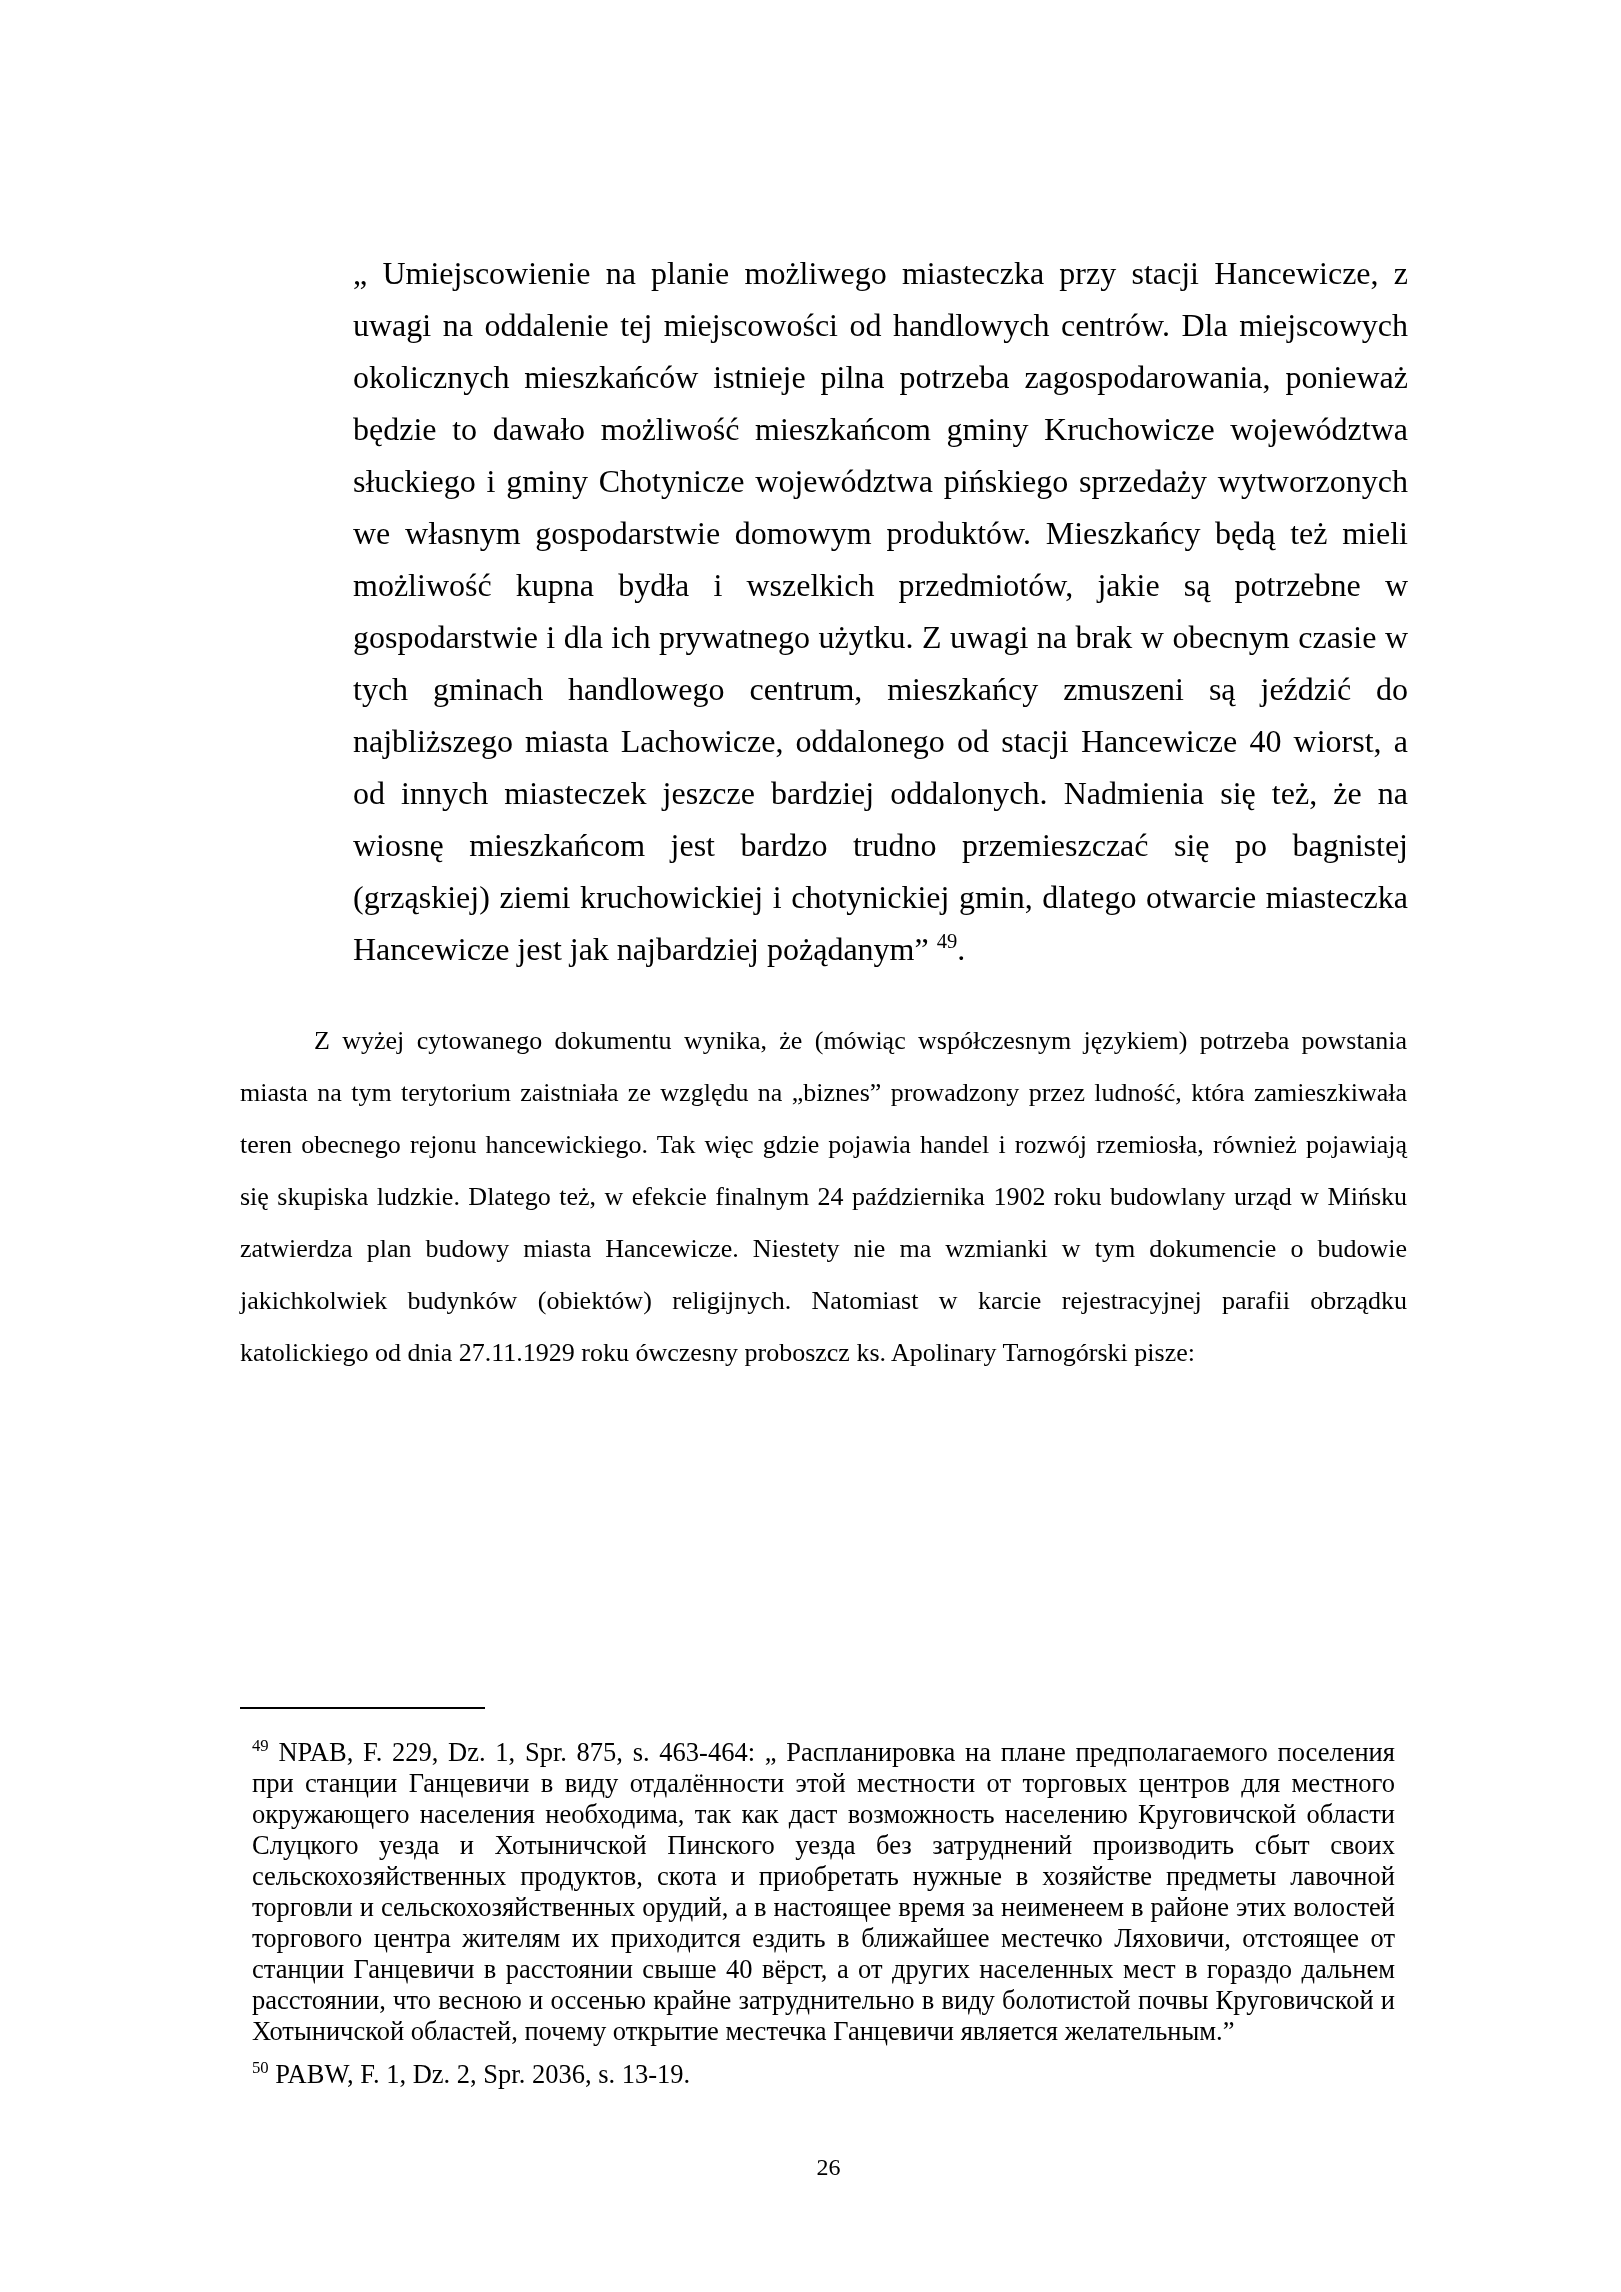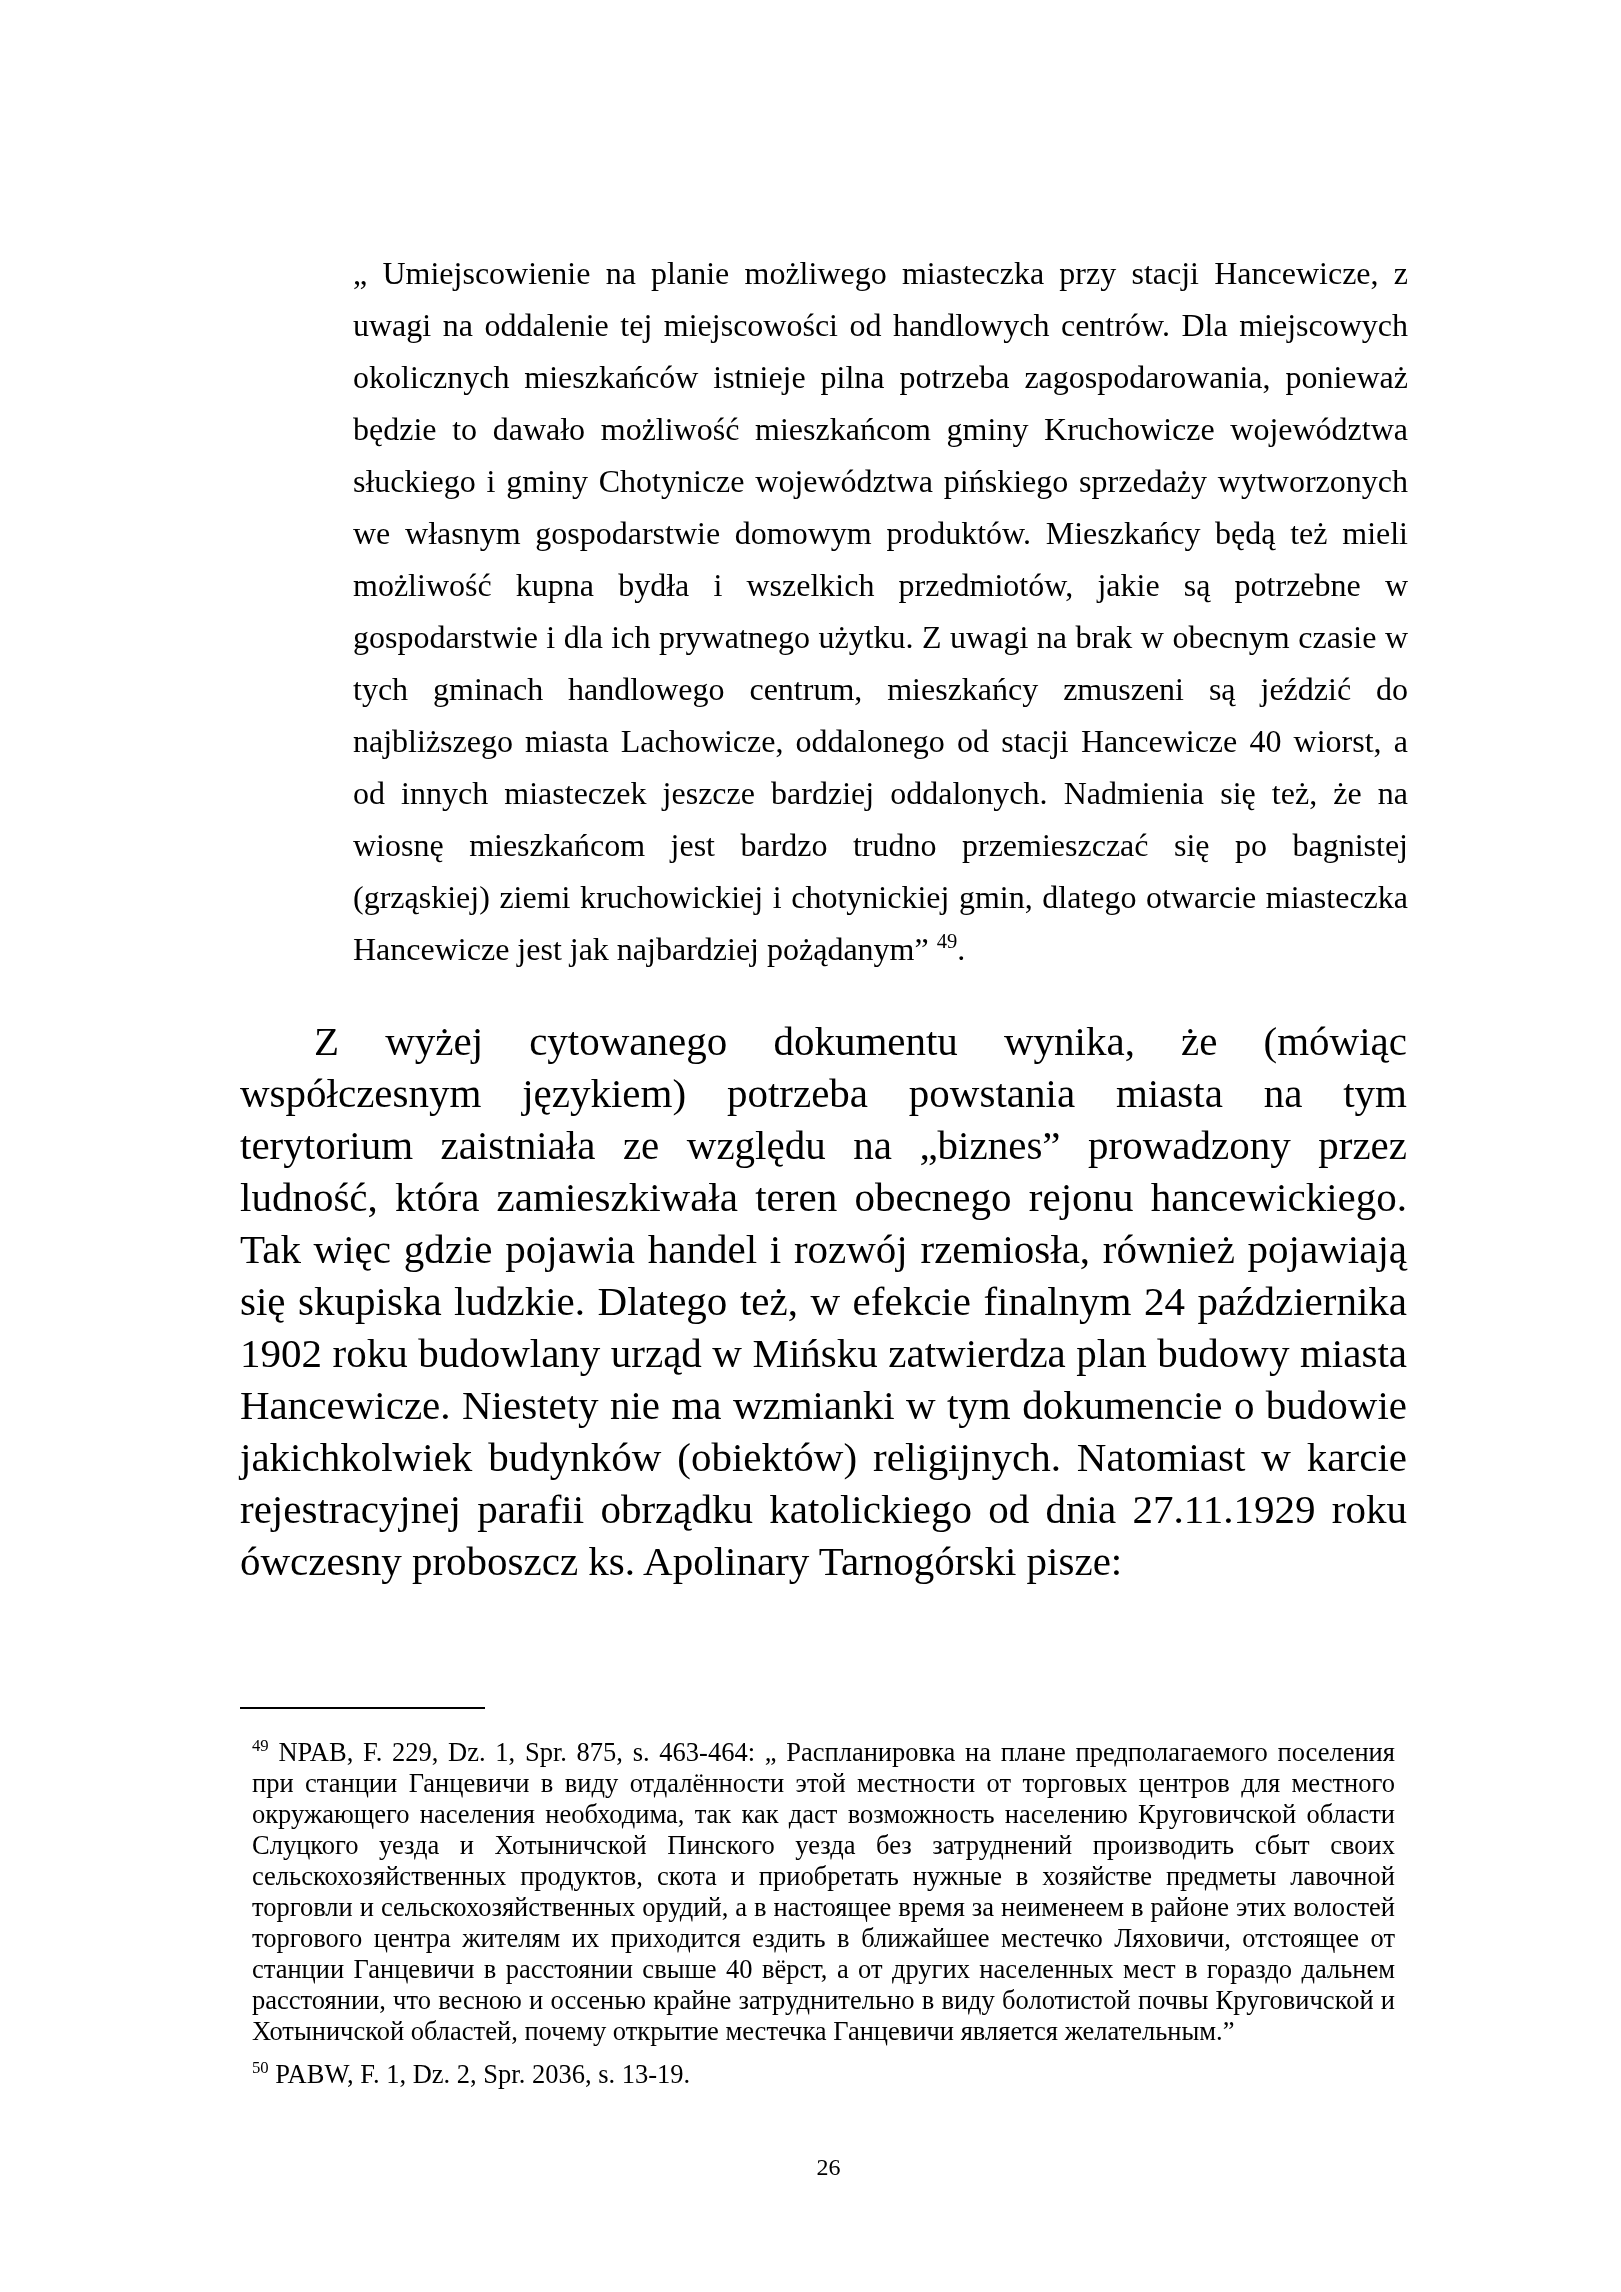--- a/index.html
+++ b/index.html
@@ -23,21 +23,21 @@
     width: 1055px;
     font-size: 32px;
     line-height: 52px;
     text-align: justify;
   }
   .main-paragraph {
     position: absolute;
     left: 240px;
     top: 1015px;
     width: 1167px;
-    font-size: 41px;
+    font-size: 26px;
     line-height: 52px;
     text-align: justify;
     text-indent: 74px;
   }
   .inline-quote {
     position: absolute;
     left: 353px;
     top: 1568px;
     width: 1055px;
     font-size: 32px;

